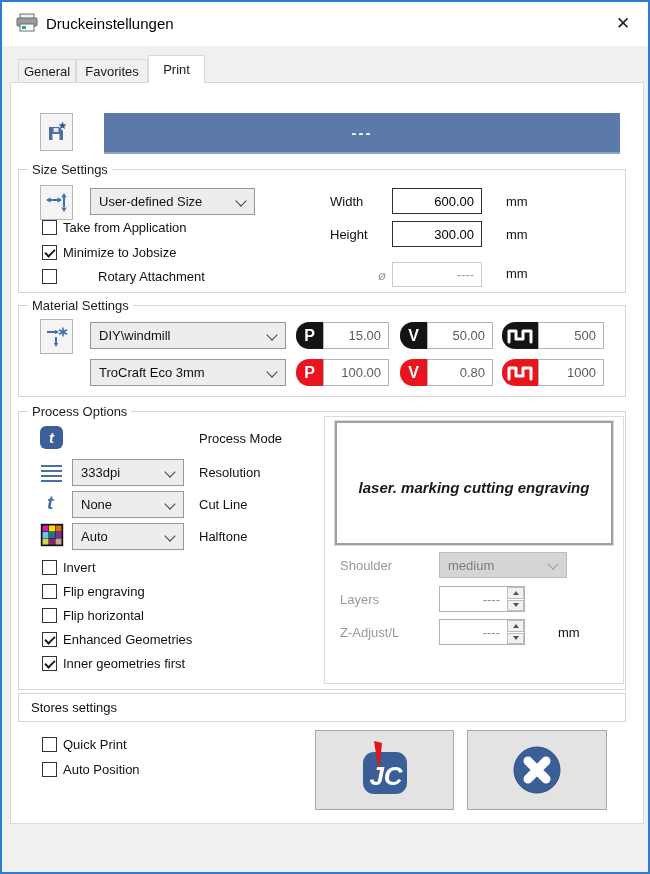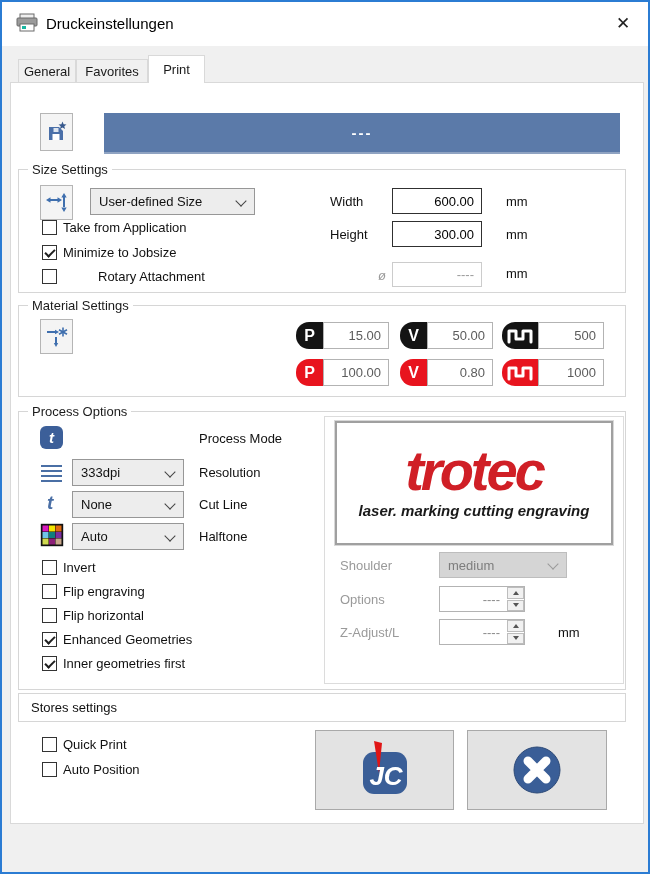--- a/index.html
+++ b/index.html
@@ -170,35 +170,43 @@
       <g stroke="#3f6fae" stroke-width="1.6">
         <line x1="18" y1="2.5" x2="18" y2="11.5"></line>
         <line x1="14" y1="4.8" x2="22" y2="9.2"></line>
         <line x1="14" y1="9.2" x2="22" y2="4.8"></line>
       </g>
       <line x1="11" y1="12" x2="11" y2="18" stroke="#3f6fae" stroke-width="2"></line>
       <polygon points="11,22 8.8,18 13.2,18" fill="#3f6fae"></polygon>
     </svg>
   </div>
 
+  <div class="combo" style="left:88px;top:320px;width:196px;height:27px;">
+    <span>DIY\windmill</span>
+    <span class="chev"></span>
+  </div>
   <div class="badge" style="left:294px;top:320px;width:27px;background:#141414;">
     <span>P</span>
   </div>
   <input class="field" style="left: 321px; top: 320px; width: 66px; height: 27px;" value="15.00">
   <div class="badge" style="left:398px;top:320px;width:27px;background:#141414;">
     <span>V</span>
   </div>
   <input class="field" style="left: 425px; top: 320px; width: 66px; height: 27px;" value="50.00">
   <div class="badge" style="left:500px;top:320px;width:36px;background:#141414;">
     <svg width="26" height="26" viewBox="0 0 26 26">
         <path d="M2 19 V8 H9 V16 H16 V8 H24 V19" fill="none" stroke="#fff" stroke-width="3" stroke-linejoin="round" stroke-linecap="round"></path>
       </svg>
   </div>
   <input class="field" style="left: 536px; top: 320px; width: 66px; height: 27px;" value="500">
 
+  <div class="combo" style="left:88px;top:357px;width:196px;height:27px;">
+    <span>TroCraft Eco 3mm</span>
+    <span class="chev"></span>
+  </div>
   <div class="badge" style="left:294px;top:357px;width:27px;background:#e8141e;">
     <span>P</span>
   </div>
   <input class="field" style="left: 321px; top: 357px; width: 66px; height: 27px;" value="100.00">
   <div class="badge" style="left:398px;top:357px;width:27px;background:#e8141e;">
     <span>V</span>
   </div>
   <input class="field" style="left: 425px; top: 357px; width: 66px; height: 27px;" value="0.80">
   <div class="badge" style="left:500px;top:357px;width:36px;background:#e8141e;">
     <svg width="26" height="26" viewBox="0 0 26 26">
@@ -278,31 +286,30 @@
     <span class="box checked"></span>
     <span class="cbl">Enhanced Geometries</span>
   </label>
   <label class="cb" style="left:40px;top:654px;">
     <span class="box checked"></span>
     <span class="cbl">Inner geometries first</span>
   </label>
 
   <div class="subpanel" style="left:322px;top:414px;width:300px;height:268px;"></div>
   <div class="logo" style="left:333px;top:419px;width:278px;height:124px;">
-    <div class="brand">trotec</div>
     <div class="tagline">laser. marking cutting engraving</div>
   </div>
 
   <span class="lbl gray" style="left:338px;top:556px;">Shoulder</span>
   <div class="combo disabled" style="left:437px;top:550px;width:128px;height:26px;">
     <span>medium</span>
     <span class="chev"></span>
   </div>
 
-  <span class="lbl gray" style="left:338px;top:590px;">Options</span>
+  <span class="lbl gray" style="left:338px;top:590px;">Layers</span>
   <div class="spinwrap" style="left:437px;top:584px;width:86px;height:26px;">
     <input value="----" style="">
     <div class="spincol">
       <div class="spinbtn up"></div>
       <div class="spinbtn dn"></div>
     </div>
   </div>
 
   <span class="lbl gray" style="left:338px;top:623px;">Z-Adjust/L</span>
   <div class="spinwrap" style="left:437px;top:617px;width:86px;height:26px;">

